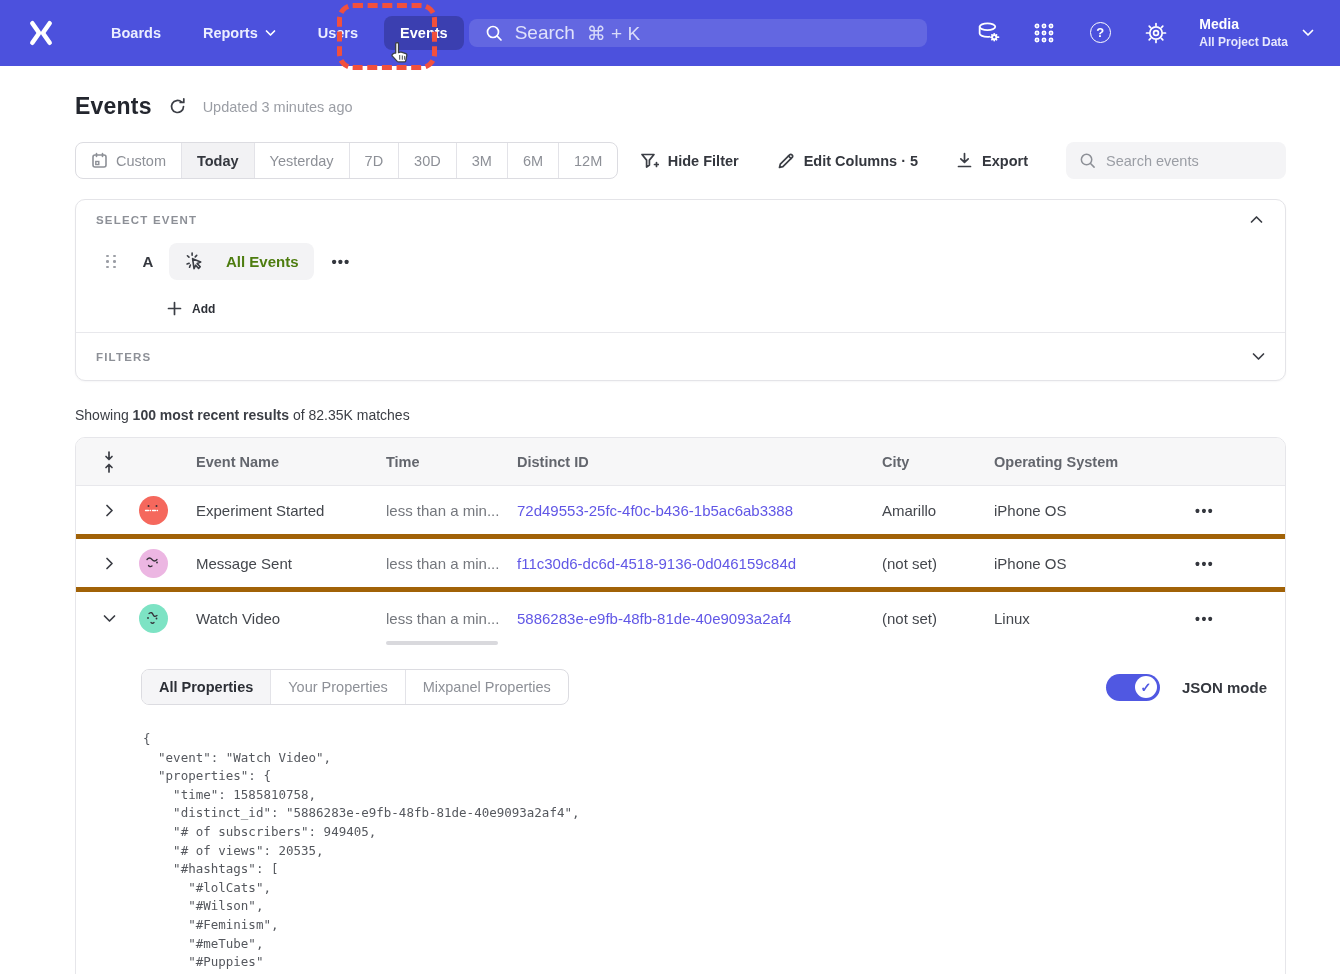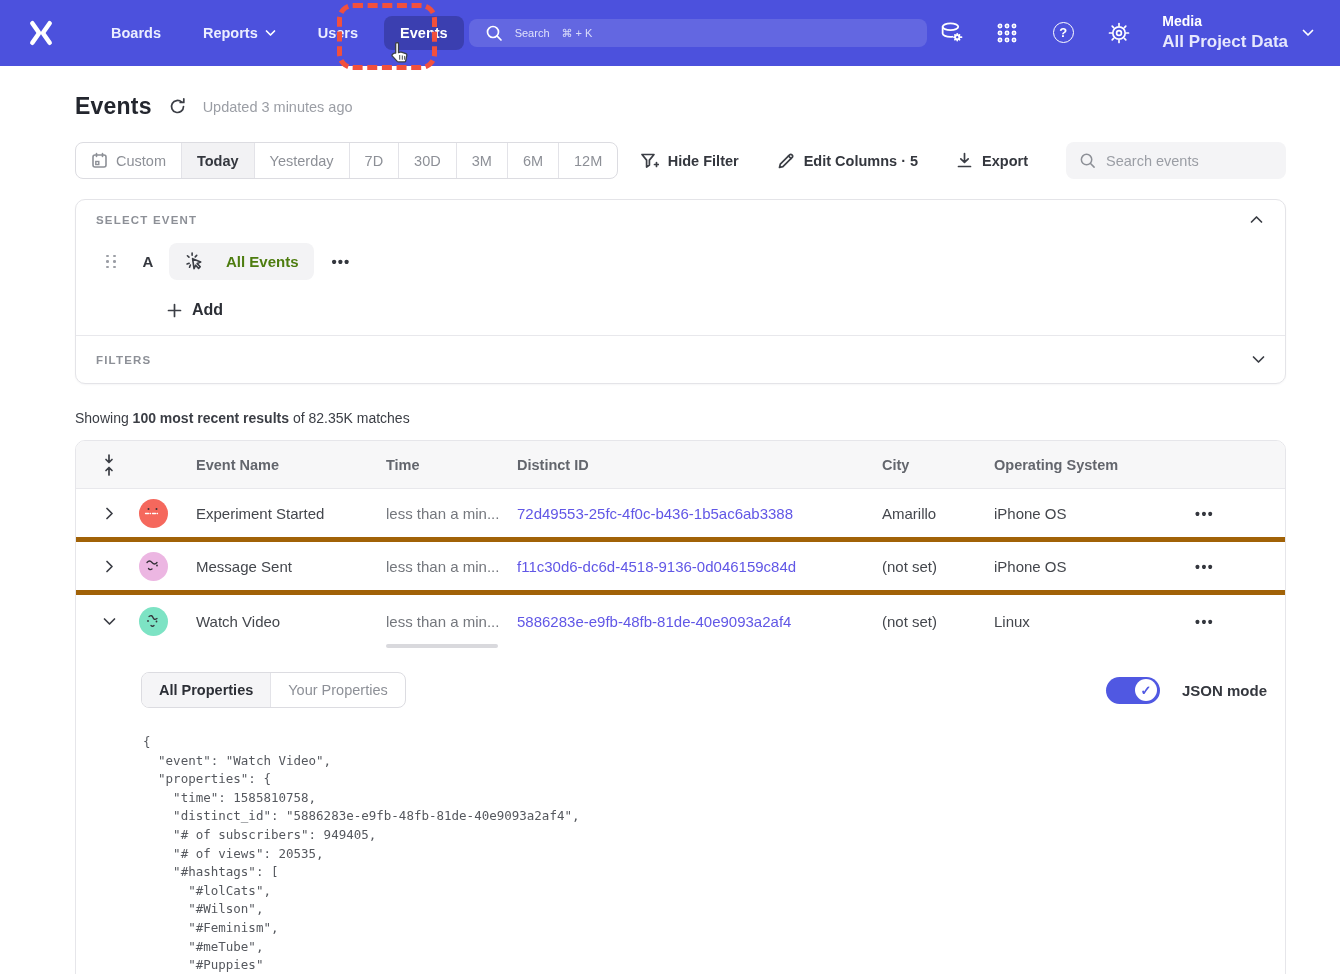--- a/index.html
+++ b/index.html
@@ -8,31 +8,31 @@
 
   
   .topnav { position:relative; height:66px; background:#4c51dd; display:flex; align-items:center;
     padding:0 26px; color:#fff; }
   .logo { width:30px; height:30px; display:flex; align-items:center; justify-content:center; cursor:pointer; }
   .nav-items { display:flex; align-items:center; margin-left:34px; }
   .nav-item { display:flex; align-items:center; gap:7px; padding:9px 16px; margin:0 5px;
     font-size:14.5px; font-weight:600; color:#eceeff; border-radius:8px; cursor:pointer; }
   .nav-item.active { background:rgba(0,0,20,.22); color:#fff; }
   .nav-search { display:flex; align-items:center; gap:12px; width:458px; height:28px;
-    background:rgba(255,255,255,.13); border-radius:8px; padding:0 16px; font-size:11px;
+    background:rgba(255,255,255,.13); border-radius:8px; padding:0 16px; font-size:19px;
     color:#dfe1fb; cursor:text; }
   .nav-search .shortcut { opacity:.95; }
   .nav-right { margin-left:auto; display:flex; align-items:center; gap:30px; }
   .nav-icon { width:26px; height:26px; display:flex; align-items:center; justify-content:center; cursor:pointer; }
   .help-badge { width:21px; height:21px; border:1.6px solid #fff; border-radius:50%;
     display:flex; align-items:center; justify-content:center; font-size:13px; font-weight:700; color:#fff; }
   .project { display:flex; align-items:center; gap:14px; cursor:pointer; }
   .project-text { display:flex; flex-direction:column; line-height:1.35; }
   .project-name { font-size:14px; font-weight:700; }
-  .project-scope { font-size:17px; font-weight:600; color:#e6e7fd; }
+  .project-scope { font-size:12px; font-weight:600; color:#e6e7fd; }
 
   
   .annotation-box { position:absolute; left:337px; top:3px; width:100px; height:67px;
     border:5px dashed #f2503d; border-radius:16px; pointer-events:none; z-index:40; }
   .annotation-cursor { position:absolute; left:388px; top:42px; z-index:41; pointer-events:none; }
 
   svg .s { fill:none; stroke:#fff; stroke-width:1.7; stroke-linecap:round; stroke-linejoin:round; }
   svg .sd { fill:none; stroke:#3b3e45; stroke-width:1.7; stroke-linecap:round; stroke-linejoin:round; }
   svg .sg { fill:none; stroke:#8d9097; stroke-width:1.6; stroke-linecap:round; stroke-linejoin:round; }
 
@@ -64,21 +64,21 @@
   .section-label { font-size:11.5px; font-weight:700; letter-spacing:1.2px; color:#8d9097; }
   .qb-head { display:flex; align-items:center; justify-content:space-between; }
   .chev-btn { cursor:pointer; display:flex; padding:2px; }
   .event-row { display:flex; align-items:center; margin-top:17px; gap:14px; }
   .drag-handle { display:inline-grid; grid-template-columns:repeat(2,4px); gap:3px; cursor:grab; margin-left:10px; }
   .drag-handle i { width:2.6px; height:2.6px; border-radius:50%; background:#9b9ea5; }
   .clause-letter { font-size:15px; font-weight:600; color:#34373e; width:14px; text-align:center; margin-left:10px;}
   .event-chip { display:flex; align-items:center; gap:21px; background:#f3f3f5; border-radius:8px;
     height:37px; padding:0 15px; font-size:15px; font-weight:700; color:#4d7c0f; cursor:pointer; }
   .more-dots { font-size:15px; font-weight:700; color:#34373e; letter-spacing:1px; cursor:pointer; padding:0 4px; }
-  .add-btn { display:flex; align-items:center; gap:10px; margin:21px 0 0 71px; font-size:16px;
+  .add-btn { display:flex; align-items:center; gap:10px; margin:21px 0 0 71px; font-size:12px;
     font-weight:600; color:#2c2f36; cursor:pointer; }
   .qb-divider { border-top:1px solid #e8e8ec; }
   .filters-row { height:47px; display:flex; align-items:center; justify-content:space-between;
     padding:0 20px; cursor:pointer; }
 
   
   .summary { margin-top:26px; font-size:14px; color:#3b3e45; }
   .summary b { font-weight:700; }
 
   
@@ -463,20 +463,21 @@
       <div class="c-os">Linux</div>
       <div class="c-act"><span class="row-dots">•••</span></div>
     </div>
     <div class="scroll-thumb"></div>
 
     <div class="detail">
       <div class="detail-top">
         <div class="tab-group">
           <div class="tab active">All Properties</div>
           <div class="tab">Your Properties</div>
+          <div class="tab">Mixpanel Properties</div>
         </div>
         <div class="json-mode">
           <div class="toggle">
             <div class="toggle-knob">
               <span>✓</span>
             </div>
           </div>
           <span class="json-label">JSON mode</span>
         </div>
       </div>

